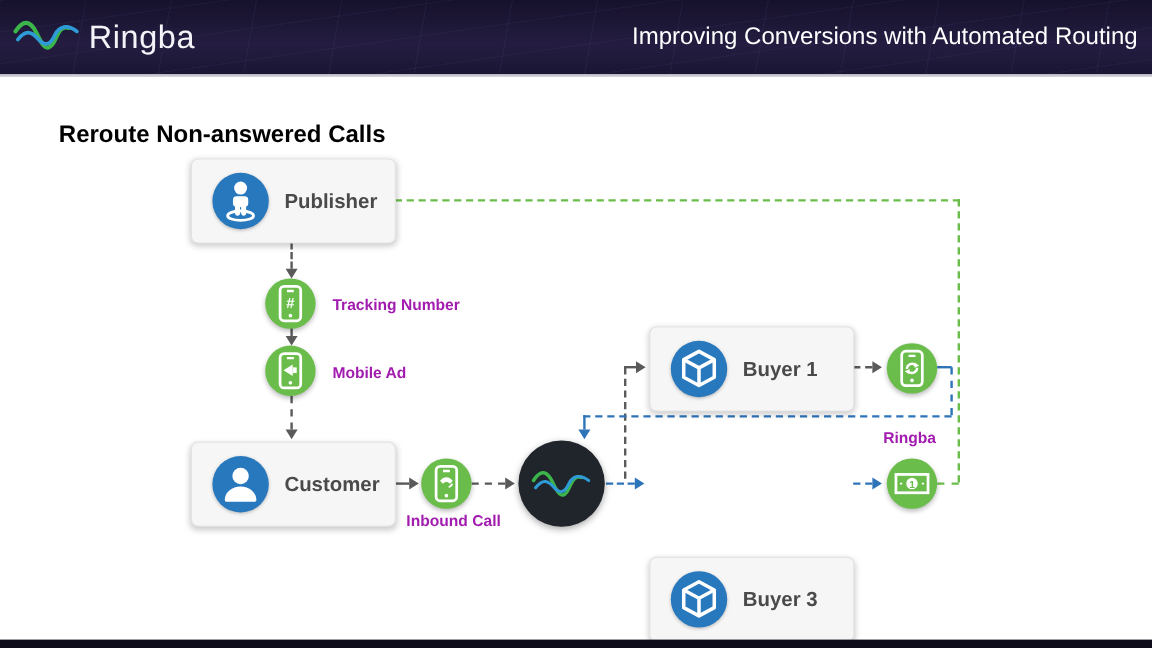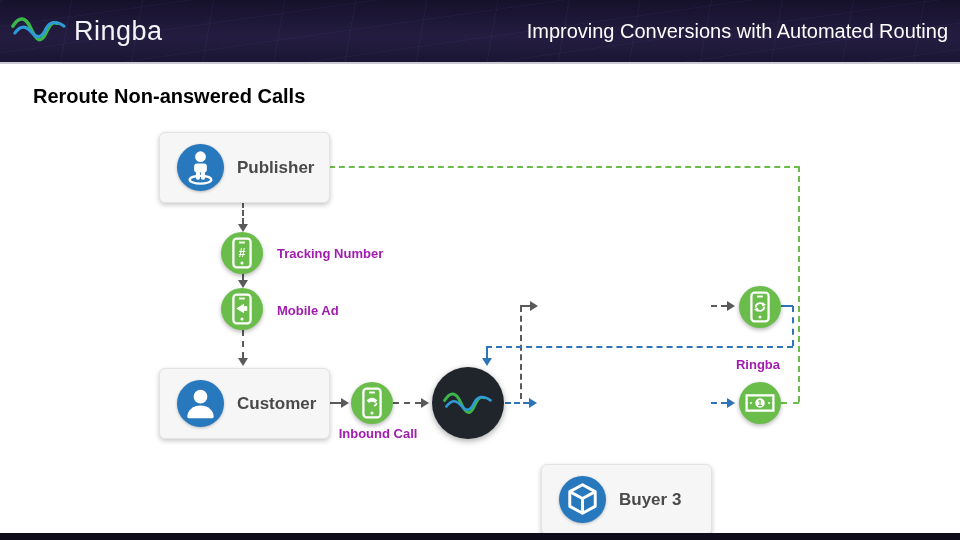--- a/index.html
+++ b/index.html
@@ -12,21 +12,21 @@
       repeating-linear-gradient(100deg, rgba(120,120,190,0.07) 0 1px, transparent 1px 70px),
       repeating-linear-gradient(172deg, rgba(120,120,190,0.06) 0 1px, transparent 1px 26px),
       linear-gradient(180deg,#16112b 0%,#241d41 60%,#1a1533 100%);
     border-bottom:2px solid #c9c9d2;
     display:flex;align-items:center;justify-content:space-between;}
   .brand{display:flex;align-items:center;gap:6px;padding-left:10px;}
   .brand-text{color:#f4f4f8;font-size:27px;letter-spacing:0.5px;}
   .slide-title{color:#ffffff;font-size:20px;padding-right:12px;}
 
   
-  .heading{position:absolute;left:33px;top:85px;margin:0;font-size:20px;font-weight:700;color:#000;}
+  .heading{position:absolute;left:33px;top:85px;margin:16px;font-size:20px;font-weight:700;color:#000;}
 
   
   .diagram{position:absolute;left:0;top:0;width:960px;height:540px;}
 
   .node-box{position:absolute;width:169px;height:69px;background:#f6f6f6;
     border:1px solid #e3e3e3;border-radius:6px;box-shadow:0 2px 5px rgba(0,0,0,0.22);
     display:flex;align-items:center;}
   .bicircle{width:47px;height:47px;border-radius:50%;background:#2878be;margin-left:17px;
     display:flex;align-items:center;justify-content:center;box-shadow:0 1px 3px rgba(0,0,0,0.25);flex:0 0 auto;}
   .node-label{margin-left:13px;font-size:17px;font-weight:700;color:#4a4a4a;}
@@ -128,20 +128,29 @@
     <div class="node-box" style="left:159px;top:368px">
       <span class="bicircle">
         <svg width="47" height="47" viewBox="0 0 48 48">
           <circle cx="24" cy="17" r="7" fill="#fff"></circle>
           <path d="M10.5 37.5 a13.5 11.5 0 0 1 27 0 q0 1.5 -1.5 1.5 h-24 q-1.5 0 -1.5 -1.5 z" fill="#fff"></path>
         </svg>
       </span>
       <span class="node-label">Customer</span>
     </div>
 
+    <div class="node-box" style="left:541px;top:272px">
+      <span class="bicircle">
+        <svg width="47" height="47" viewBox="0 0 48 48">
+          <polygon points="24,9 37,16 37,31 24,38 11,31 11,16" fill="none" stroke="#fff" stroke-width="3" stroke-linejoin="round"></polygon>
+          <path d="M11 16 L24 23 L37 16 M24 23 V38" fill="none" stroke="#fff" stroke-width="3" stroke-linejoin="round"></path>
+        </svg>
+      </span>
+      <span class="node-label">Buyer 1</span>
+    </div>
 
 
     <div class="node-box" style="left:541px;top:464px">
       <span class="bicircle">
         <svg width="47" height="47" viewBox="0 0 48 48">
           <polygon points="24,9 37,16 37,31 24,38 11,31 11,16" fill="none" stroke="#fff" stroke-width="3" stroke-linejoin="round"></polygon>
           <path d="M11 16 L24 23 L37 16 M24 23 V38" fill="none" stroke="#fff" stroke-width="3" stroke-linejoin="round"></path>
         </svg>
       </span>
       <span class="node-label">Buyer 3</span>

